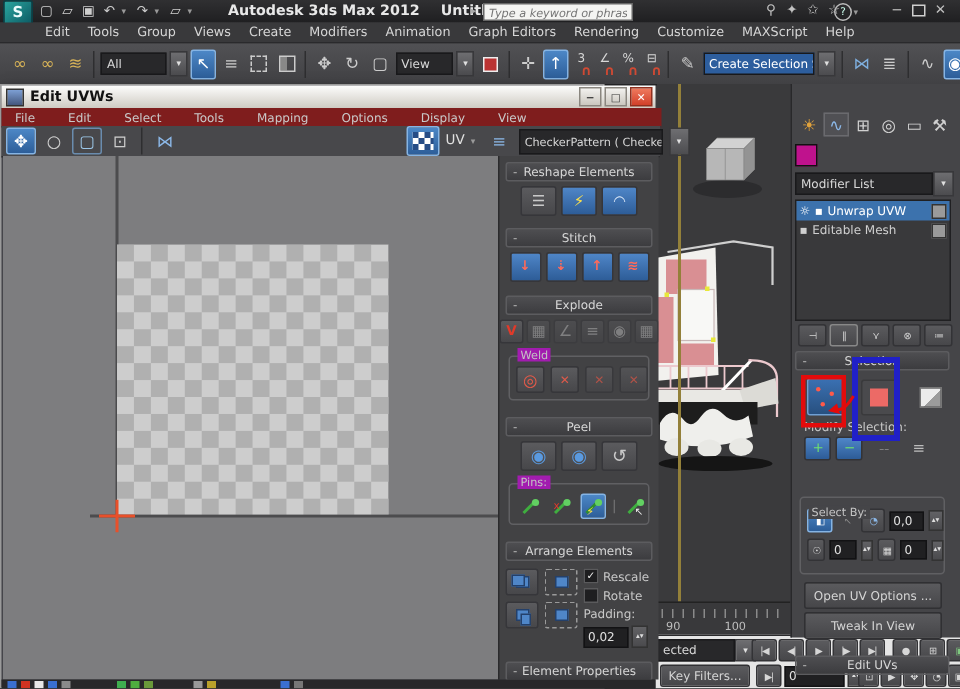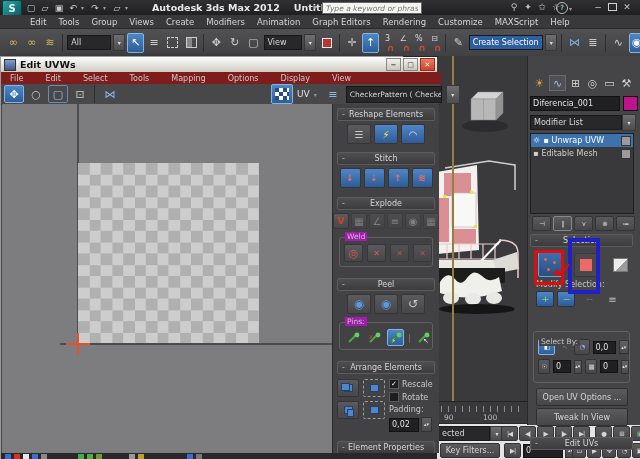--- a/index.html
+++ b/index.html
@@ -333,21 +333,20 @@
   <div class="abs cpanel">
     <div class="abs flex" style="left:4px;top:19px;gap:2px;">
       <span class="cp-tab" style="color:#e0a23c;">☀</span>
       <span class="cp-tab" style="color:#8cb8e8;border:1px solid #6a6a6e;background:#505054;">∿</span>
       <span class="cp-tab">⊞</span>
       <span class="cp-tab">◎</span>
       <span class="cp-tab">▭</span>
       <span class="cp-tab">⚒</span>
     </div>
     <div class="abs flex" style="left:2px;top:40px;gap:3px;">
-      <span class="field" style="width:84px;height:13px;">Diferencia_001</span>
       <span class="swatch"></span>
     </div>
     <div class="abs flex" style="left:2px;top:58px;">
       <span class="dd" style="width:84px;height:13px;">Modifier List</span>
       <span class="ddbtn">▾</span>
     </div>
     <div class="abs stack" style="left:2px;top:77px;width:102px;height:79px;">
       <div class="stackrow sel">
         <span>☼</span>
         <span>▪</span>

